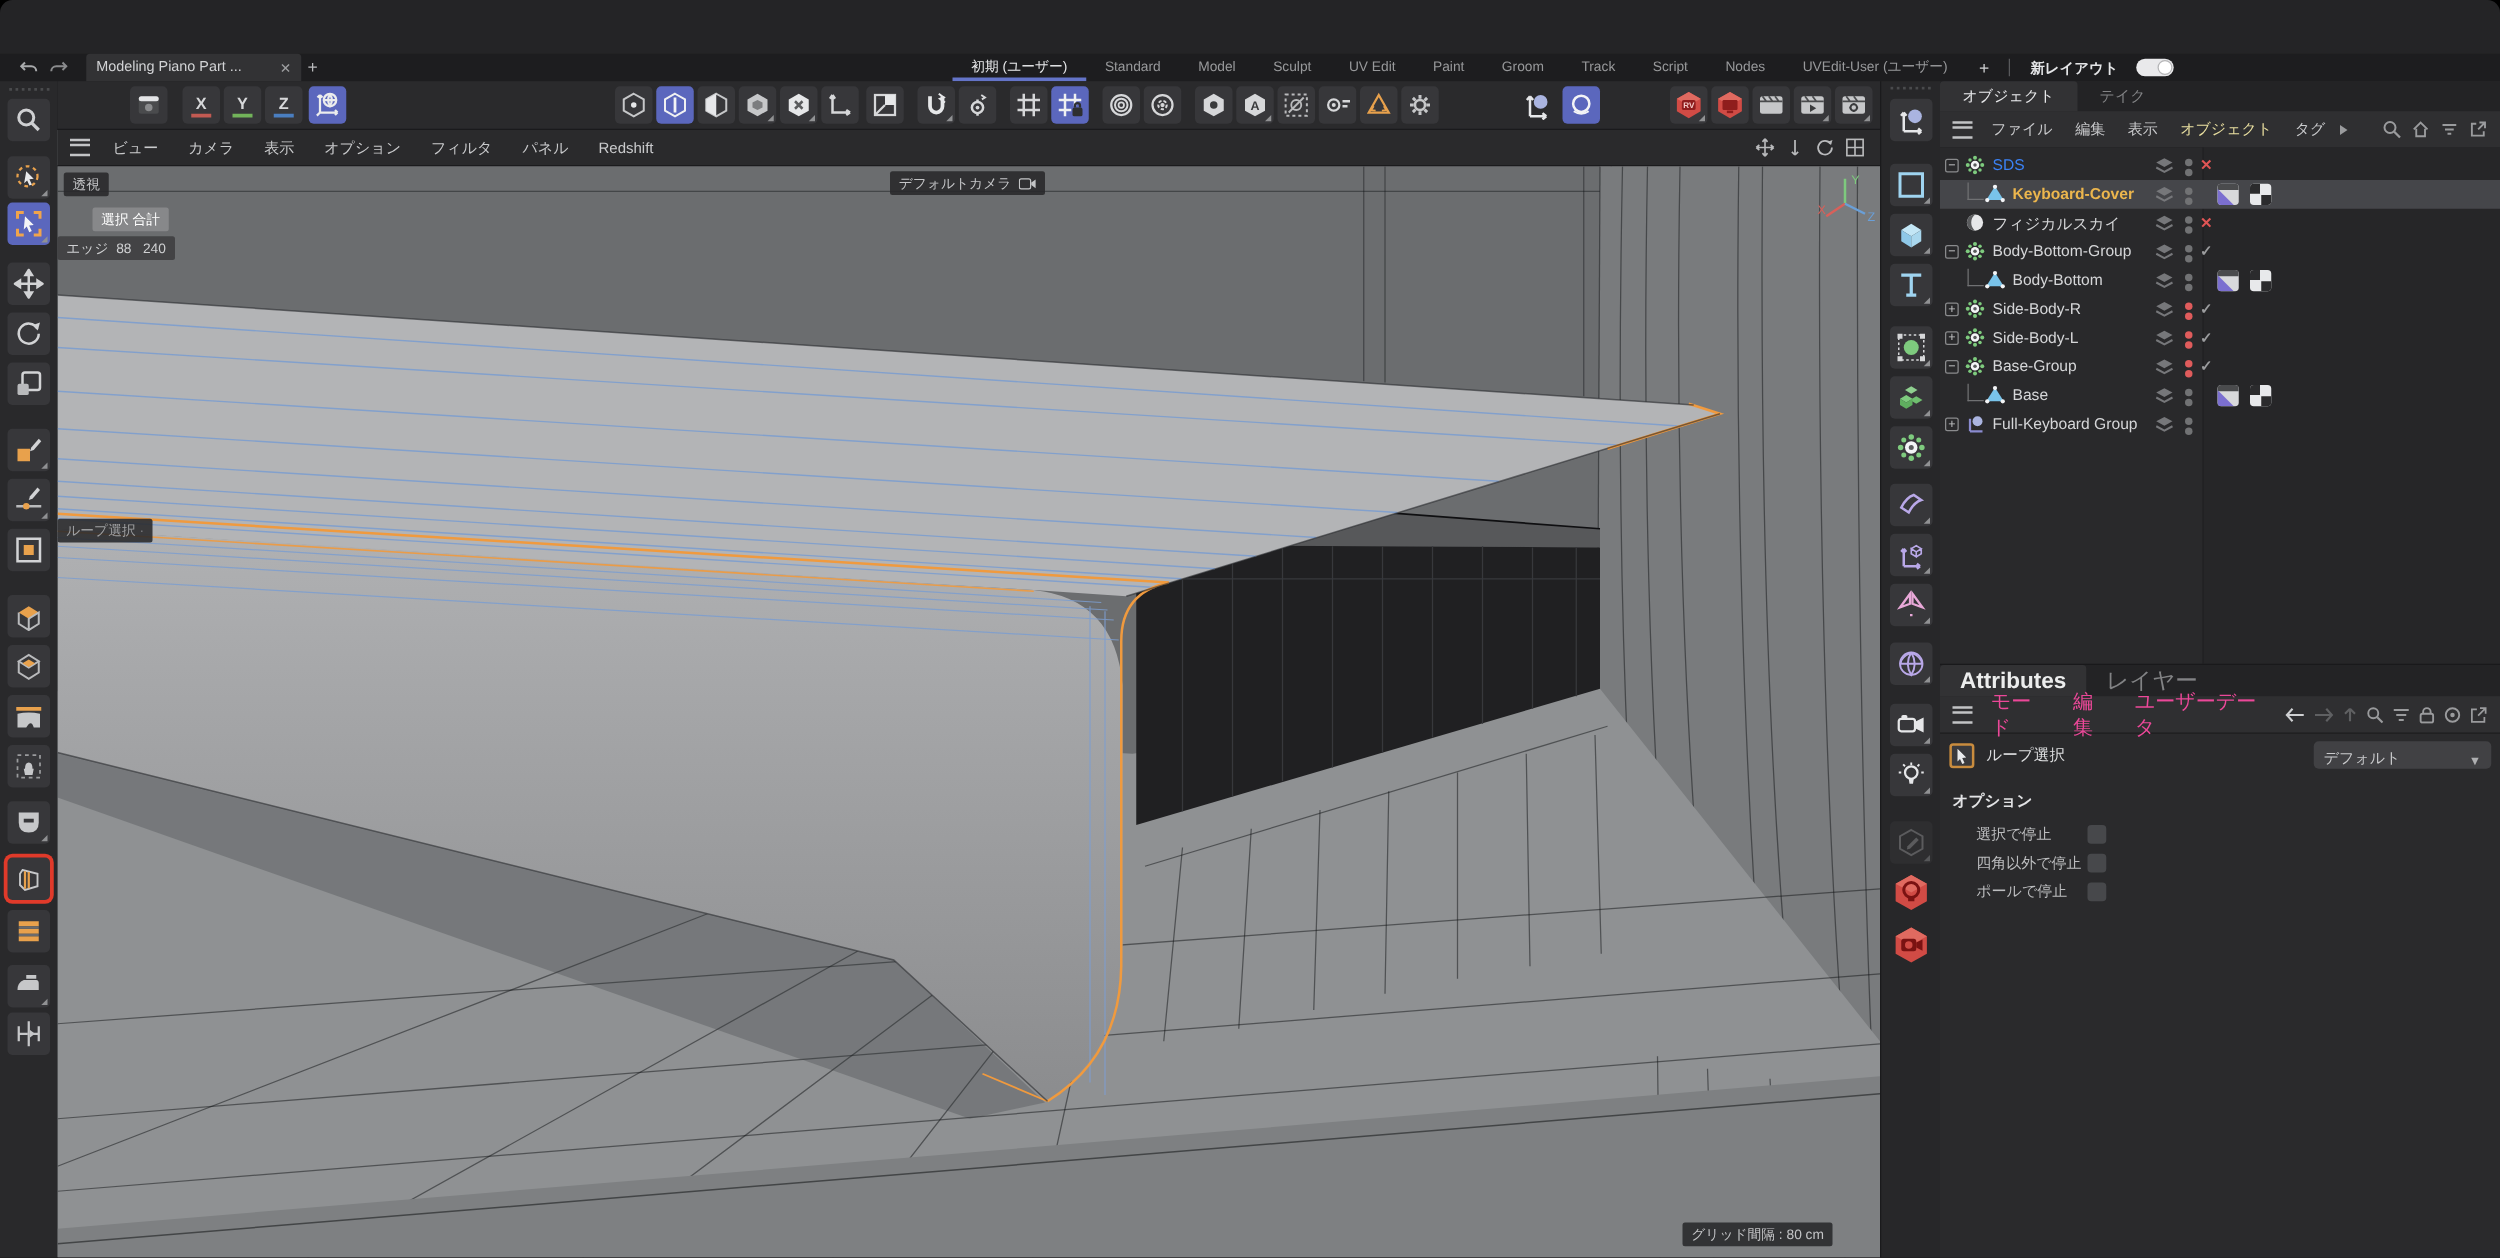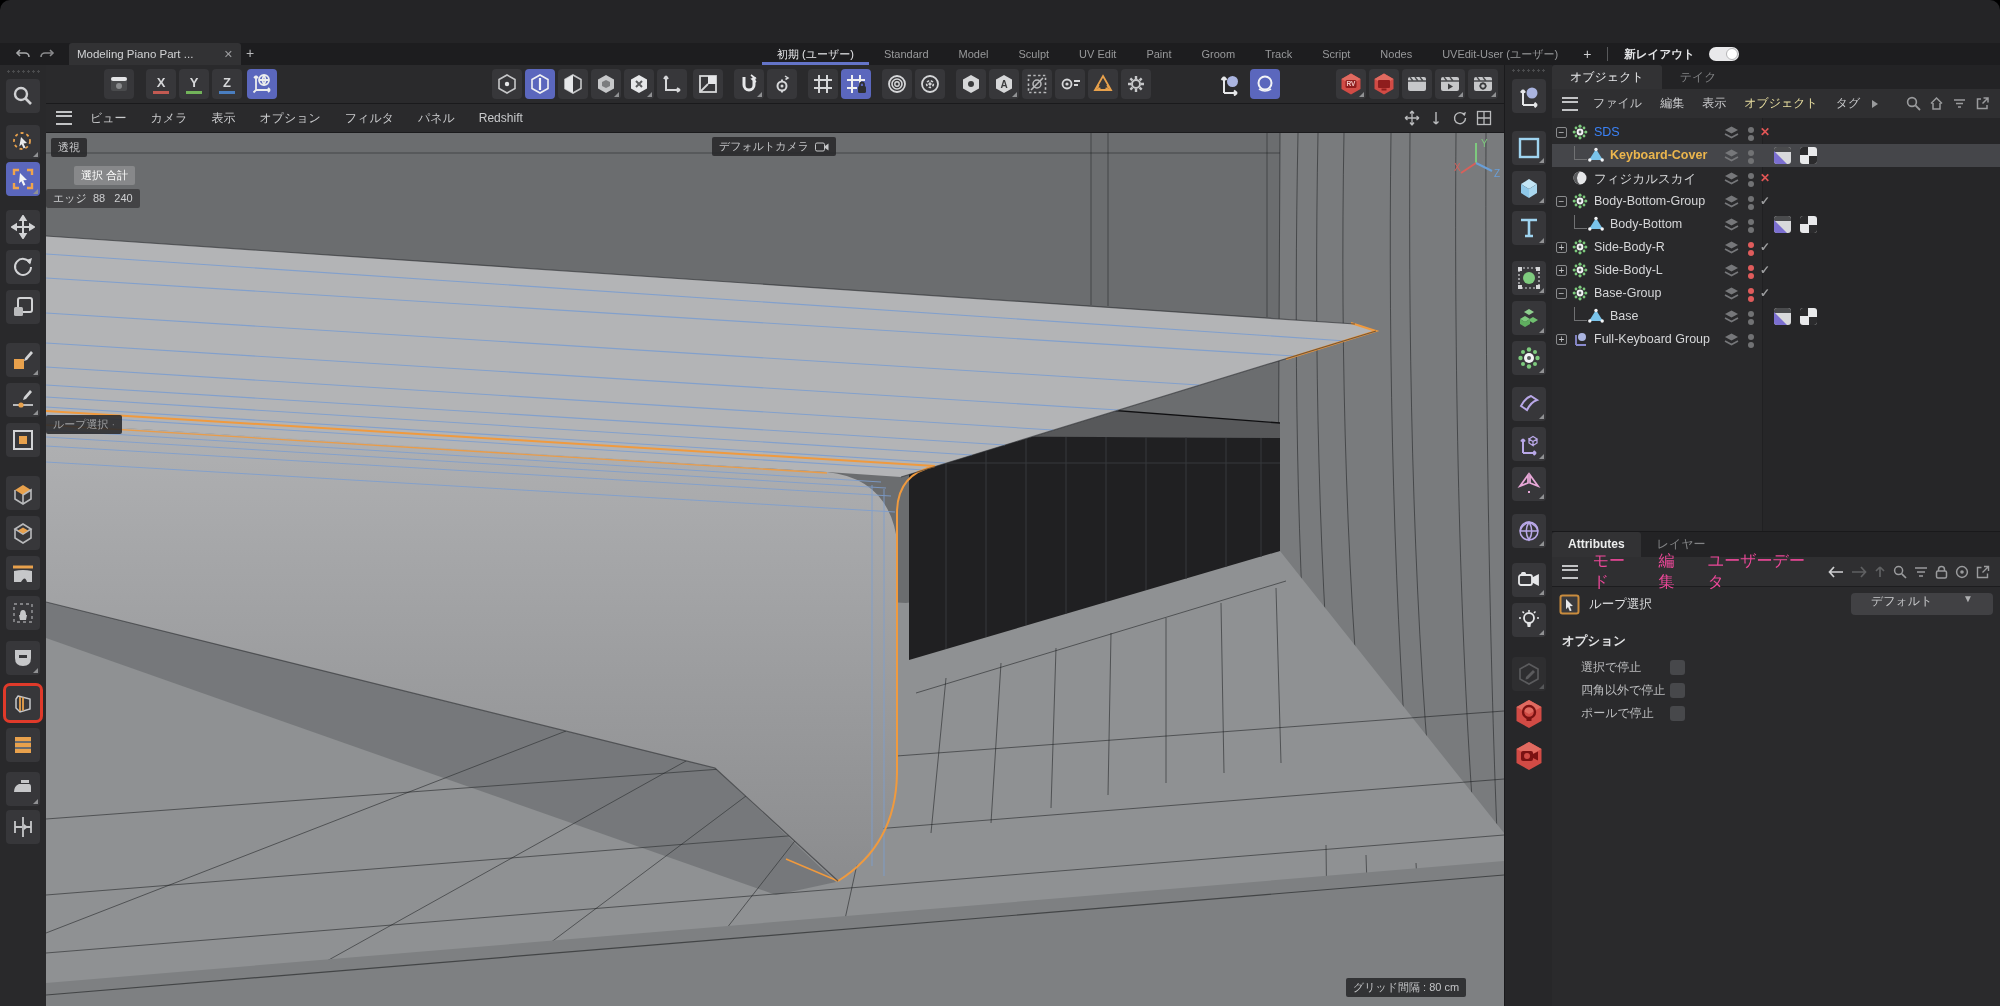--- a/index.html
+++ b/index.html
@@ -79,28 +79,28 @@
   .tag{position:absolute;top:3px;width:17px;height:17px;border-radius:3px;background:#d8d9db;overflow:hidden;}
   .tag.phong:after{content:"";position:absolute;left:0;bottom:0;border-right:13px solid transparent;border-bottom:13px solid #7b6fd0;}
   .tag.phong:before{content:"";position:absolute;left:0;top:0;width:17px;height:5px;background:#4a4b4d;}
   .tag.uv{background:#e8e9eb;}
   .tag.uv:before{content:"";position:absolute;left:0;top:0;width:8px;height:8px;background:#2b2b2d;}
   .tag.uv:after{content:"";position:absolute;right:0;bottom:0;width:8px;height:8px;background:#2b2b2d;}
 
   
   .attr{position:absolute;left:0;top:466px;width:448px;height:475px;background:#2a2a2c;border-top:1px solid #19191b;}
   .at-tabs{display:flex;height:25px;background:#232325;}
-  .at-tab{padding:0 16px;line-height:25px;font-size:12px;color:#828385;}
+  .at-tab{padding:0 16px;line-height:25px;font-size:18px;color:#828385;}
   .at-tab.active{background:#323234;color:#eceded;font-weight:bold;border-radius:3px 3px 0 0;}
   .at-menu{height:29px;background:#2f2f31;border-bottom:1px solid #1c1c1e;display:flex;align-items:center;}
   .at-menu .mi{font-size:16px;color:#ec4899;padding:0 9px;}
   .at-icons{margin-left:auto;display:flex;gap:7px;align-items:center;padding-right:10px;}
   .toolrow{height:30px;display:flex;align-items:center;padding:2px 7px 0 7px;}
   .toolname{font-size:12.5px;color:#dedfe1;margin-left:9px;}
-  .dropdown{margin-left:auto;width:142px;height:22px;background:#414144;border-radius:4px;display:flex;align-items:flex-start;font-size:12px;color:#c8c9cb;padding:0 20px;box-sizing:border-box;}
+  .dropdown{margin-left:auto;width:142px;height:22px;background:#414144;border-radius:4px;display:flex;align-items:flex-end;font-size:12px;color:#c8c9cb;padding:0 8px;box-sizing:border-box;}
   .dropdown .chev{margin-left:auto;color:#aeafb1;font-size:10px;}
   .optitle{font-size:12.5px;font-weight:bold;color:#e2e3e5;padding:14px 0 6px 10px;}
   .optrow{display:flex;align-items:center;height:23px;padding-left:29px;}
   .optrow .lab{font-size:12px;color:#bcbdbf;width:87px;}
   .cb{width:15px;height:15px;border-radius:3px;background:#47484b;margin-left:2px;}
 
   .hamb{width:16px;height:10px;border-top:2px solid #c2c3c5;border-bottom:2px solid #c2c3c5;position:relative;margin:0 6px 0 10px;}
   .hamb:after{content:"";position:absolute;left:0;top:2px;width:16px;height:2px;background:#c2c3c5;}
   .grip{height:6px;background-image:radial-gradient(#4a4b4d 1px,transparent 1.2px);background-size:5px 5px;margin:2px 6px;}
 </style>

